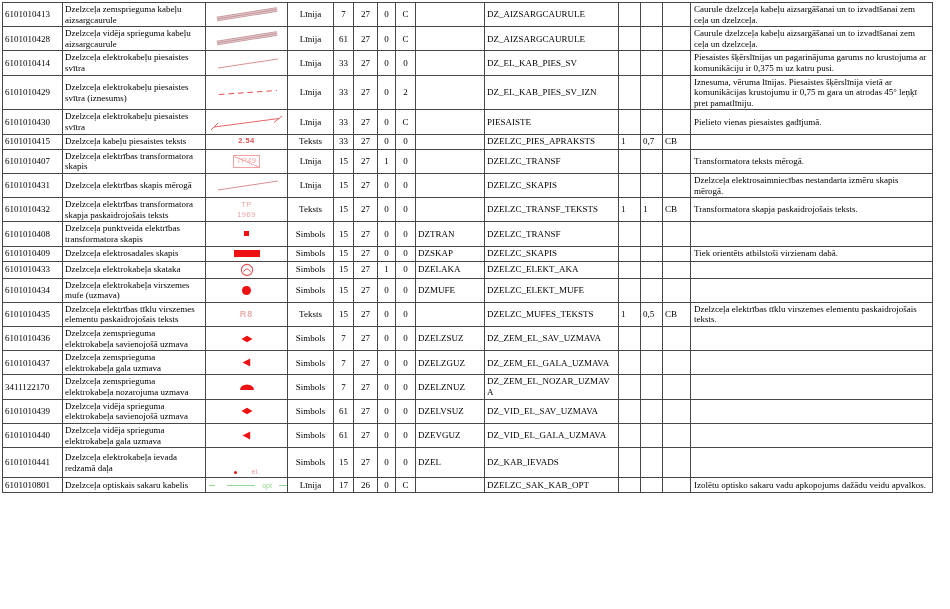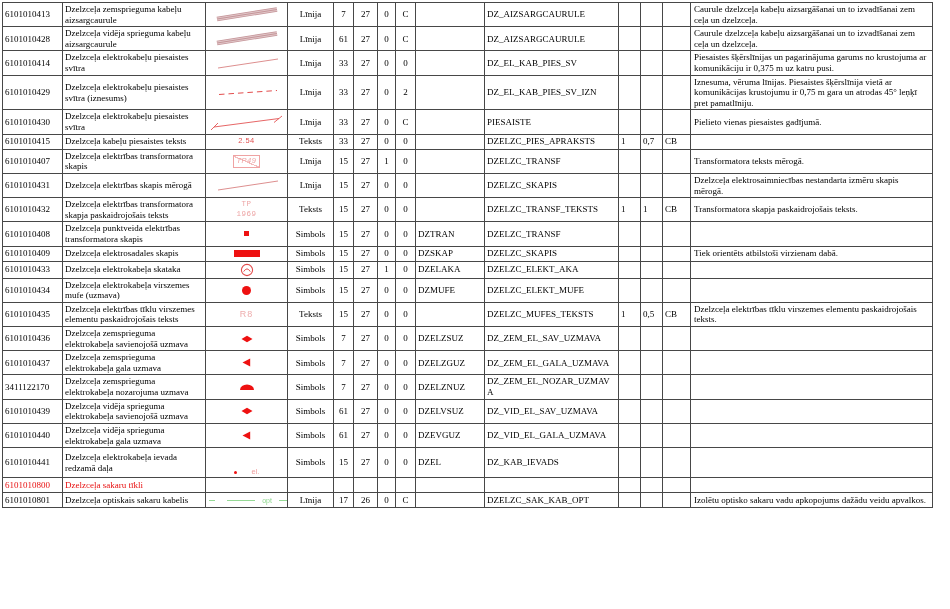--- a/index.html
+++ b/index.html
@@ -15,28 +15,28 @@
   td.c-type{text-align:center;}
   td.c-num{text-align:center;padding:1px 1px;}
   td.c-code{padding-left:2px;}
   td.c-name{padding-left:2px;}
   td.c-small{padding-left:2px;}
   td.c-note{padding-left:3px;margin-left:16px;}
   tr.section td{color:#e81010;}
   tr:last-child td.c-note{text-align:justify;}
   
   .symwrap{display:flex;align-items:center;justify-content:center;min-height:14px;}
-  .st{font-family:"Liberation Sans","DejaVu Sans",sans-serif;}
+  .st{font-family:"Liberation Sans","DejaVu Sans",sans-serif;font-weight:bold;}
   .s254{color:#e05050;font-size:7.5px;letter-spacing:0.5px;}
   .sr8{color:#eeadad;font-size:9px;letter-spacing:1px;}
   .tp49box{display:inline-block;border:1px solid #efa3a3;color:#efa3a3;
            font-family:"Liberation Sans","DejaVu Sans",sans-serif;font-size:7.5px;
            padding:1px 3px;letter-spacing:0.5px;
            background:linear-gradient(to top right,transparent 46%,#f3bcbc 46%,#f3bcbc 52%,transparent 52%);font-style:italic;}
-  .tpbig{display:inline-block;color:#eda5a5;font-family:Liberation Mono, monospace;
+  .tpbig{display:inline-block;color:#eda5a5;font-family:Liberation Sans, sans-serif;
          font-size:7.5px;line-height:1.25;text-align:center;letter-spacing:0.5px;}
   .tpbig span{display:block;}
   .sq{display:inline-block;width:5px;height:5px;background:#ee1111;}
   .rct{display:inline-block;width:26px;height:7px;background:#ee1111;}
   .dot{display:inline-block;width:9px;height:9px;border-radius:50%;background:#ee1111;}
   .elw{display:inline-flex;align-items:center;gap:15px;margin-top:20px;}
   .eld{display:inline-block;width:3px;height:3px;border-radius:50%;background:#ee1111;}
   .elt{color:#efa0a0;font-family:"Liberation Sans","DejaVu Sans",sans-serif;font-size:7.5px;}
 </style>
 </head>
@@ -491,38 +491,20 @@
           <td class="c-num">27</td>
           <td class="c-num">0</td>
           <td class="c-num">0</td>
           <td class="c-code">DZEL</td>
           <td class="c-name">DZ_KAB_IEVADS</td>
           <td class="c-small"></td>
           <td class="c-small"></td>
           <td class="c-small"></td>
           <td class="c-note"></td>
         </tr>
-        <tr class="section">
-          <td class="c-id">6101010800</td>
-          <td class="c-desc">Dzelzceļa sakaru tīkli</td>
-          <td class="c-sym">
-            <span class="symwrap"></span>
-          </td>
-          <td class="c-type"></td>
-          <td class="c-num"></td>
-          <td class="c-num"></td>
-          <td class="c-num"></td>
-          <td class="c-num"></td>
-          <td class="c-code"></td>
-          <td class="c-name"></td>
-          <td class="c-small"></td>
-          <td class="c-small"></td>
-          <td class="c-small"></td>
-          <td class="c-note"></td>
-        </tr>
         <tr>
           <td class="c-id">6101010801</td>
           <td class="c-desc">Dzelzceļa optiskais sakaru kabelis</td>
           <td class="c-sym">
             <span class="symwrap">
               <svg width="122" height="12">
     <line x1="3" y1="6.5" x2="9" y2="6.5" stroke="#96d996" stroke-width="1"></line>
     <line x1="21" y1="6.5" x2="49" y2="6.5" stroke="#96d996" stroke-width="1"></line>
     <text x="61" y="9" font-size="7" fill="#8fd88f" text-anchor="middle" font-family="Liberation Sans, sans-serif">opt</text>
     <line x1="73" y1="6.5" x2="101" y2="6.5" stroke="#96d996" stroke-width="1"></line>

